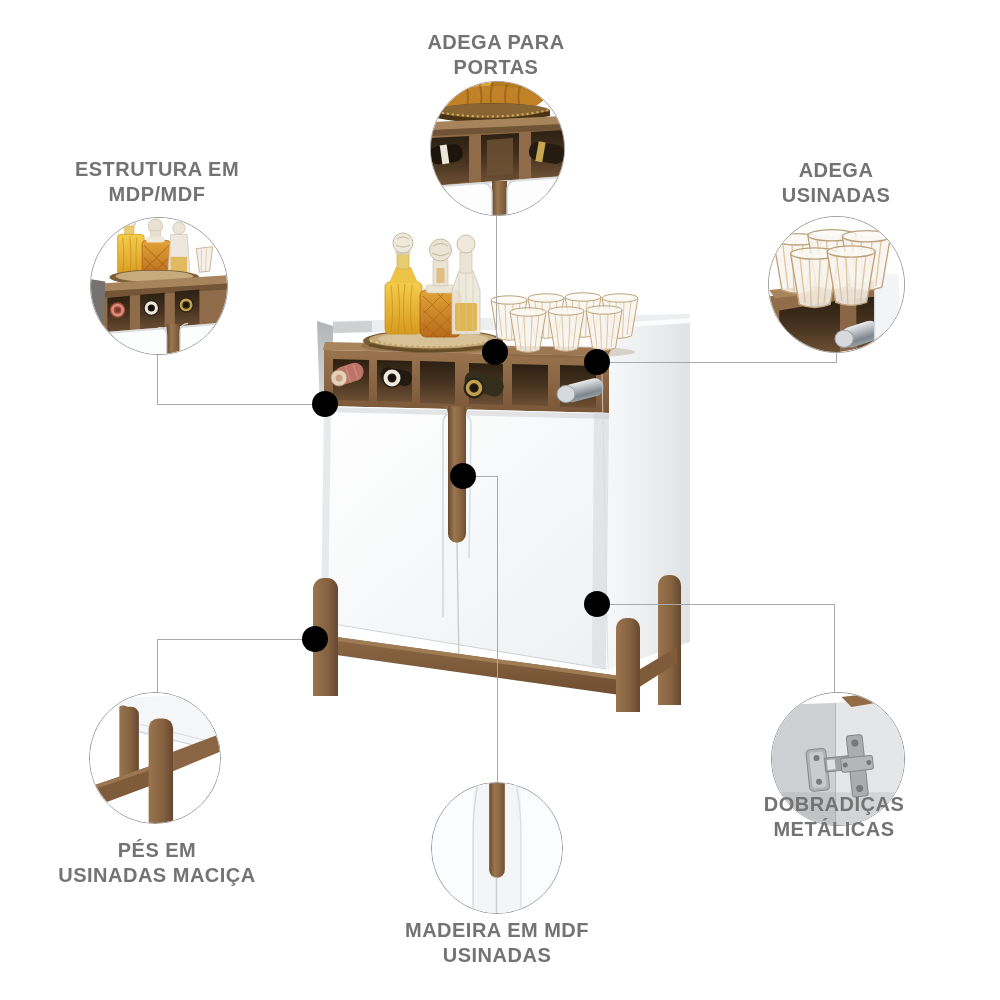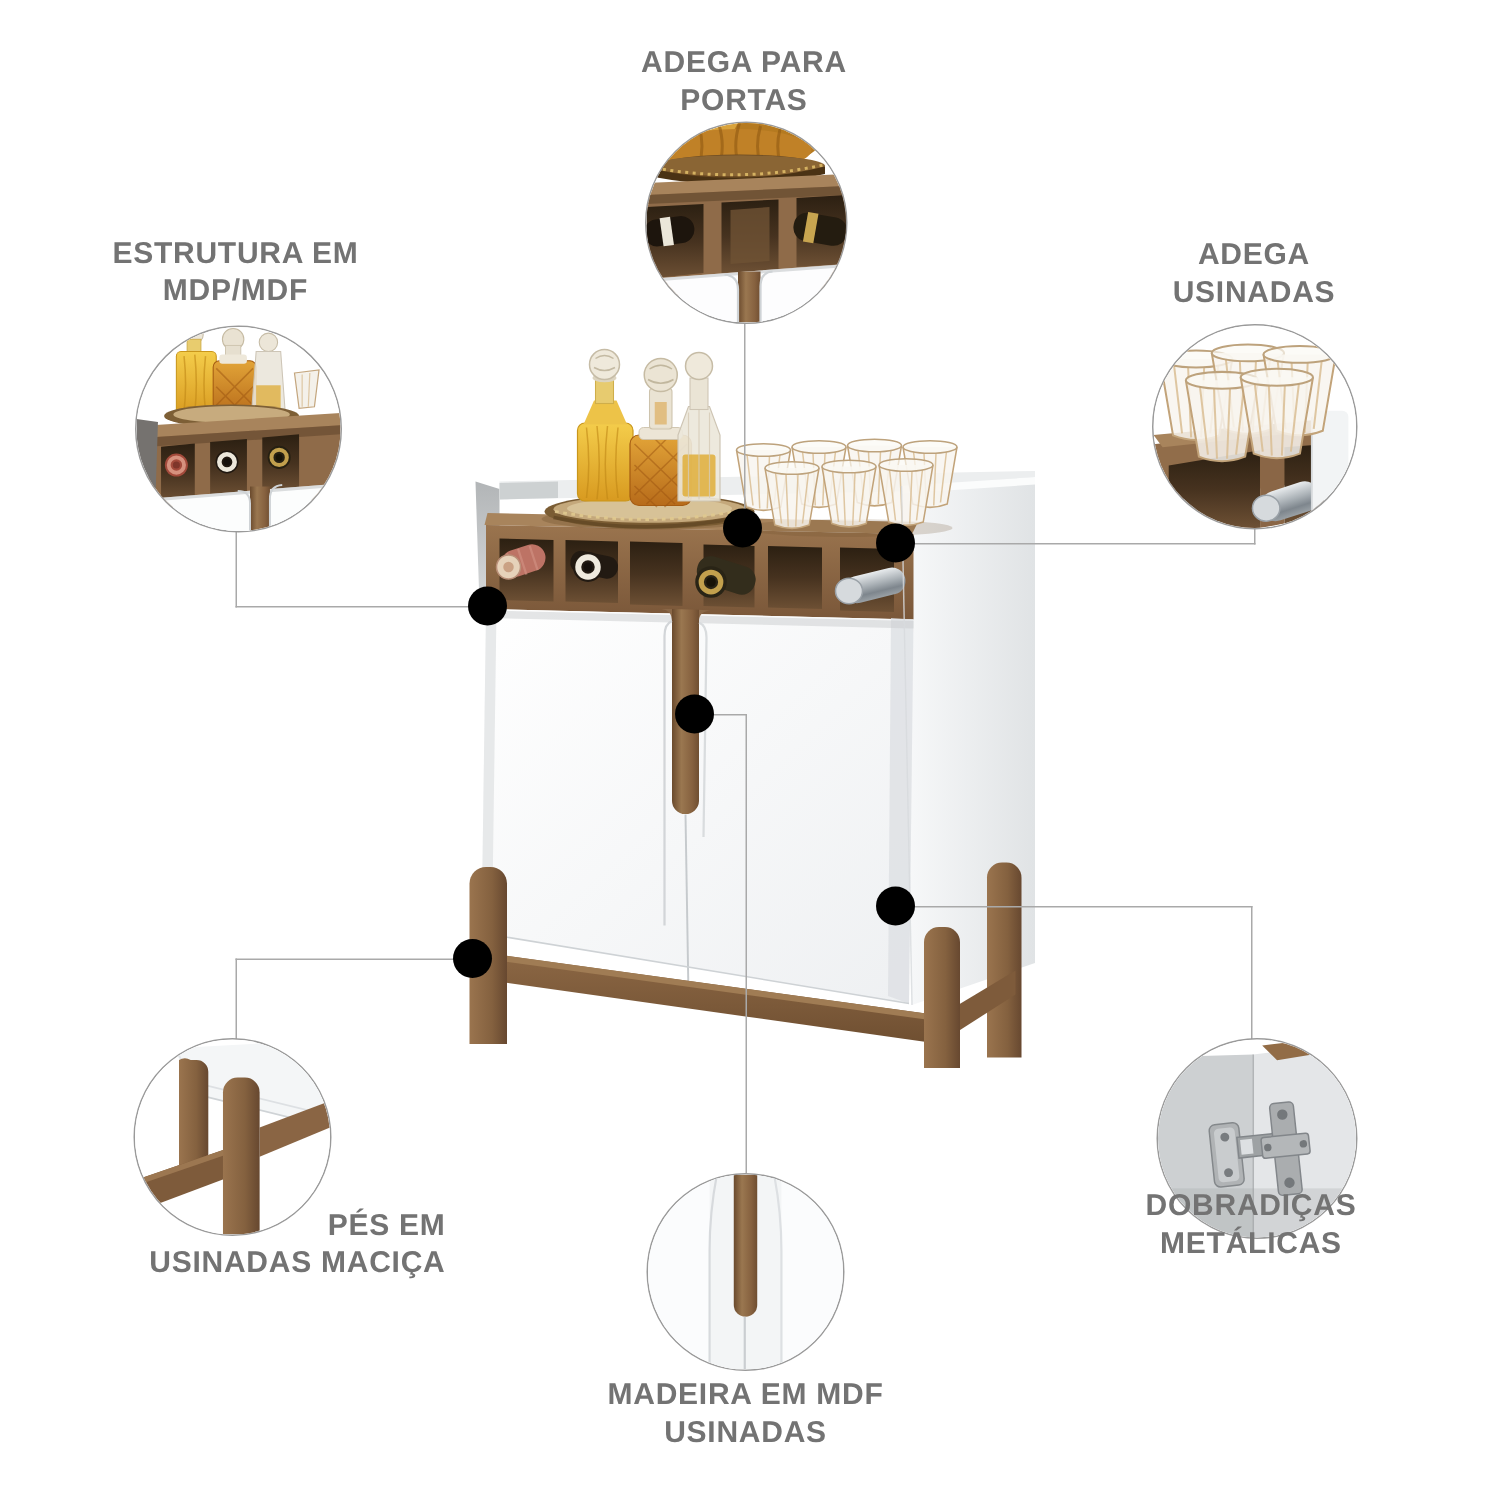--- a/index.html
+++ b/index.html
@@ -390,21 +390,21 @@
     <div>PORTAS</div>
   </div>
   <div class="label" style="left:27px;top:157px;width:260px;text-align:center;">
     <div>ESTRUTURA EM</div>
     <div>MDP/MDF</div>
   </div>
   <div class="label" style="left:706px;top:158px;width:260px;">
     <div>ADEGA</div>
     <div>USINADAS</div>
   </div>
-  <div class="label" style="left:17px;top:805px;width:280px;text-align:right;">
+  <div class="label" style="left:17px;top:838px;width:280px;">
     <div>PÉS EM</div>
     <div>USINADAS MACIÇA</div>
   </div>
   <div class="label" style="left:347px;top:918px;width:300px;">
     <div>MADEIRA EM MDF</div>
     <div>USINADAS</div>
   </div>
   <div class="label" style="left:694px;top:792px;width:280px;">
     <div>DOBRADIÇAS</div>
     <div>METÁLICAS</div>

